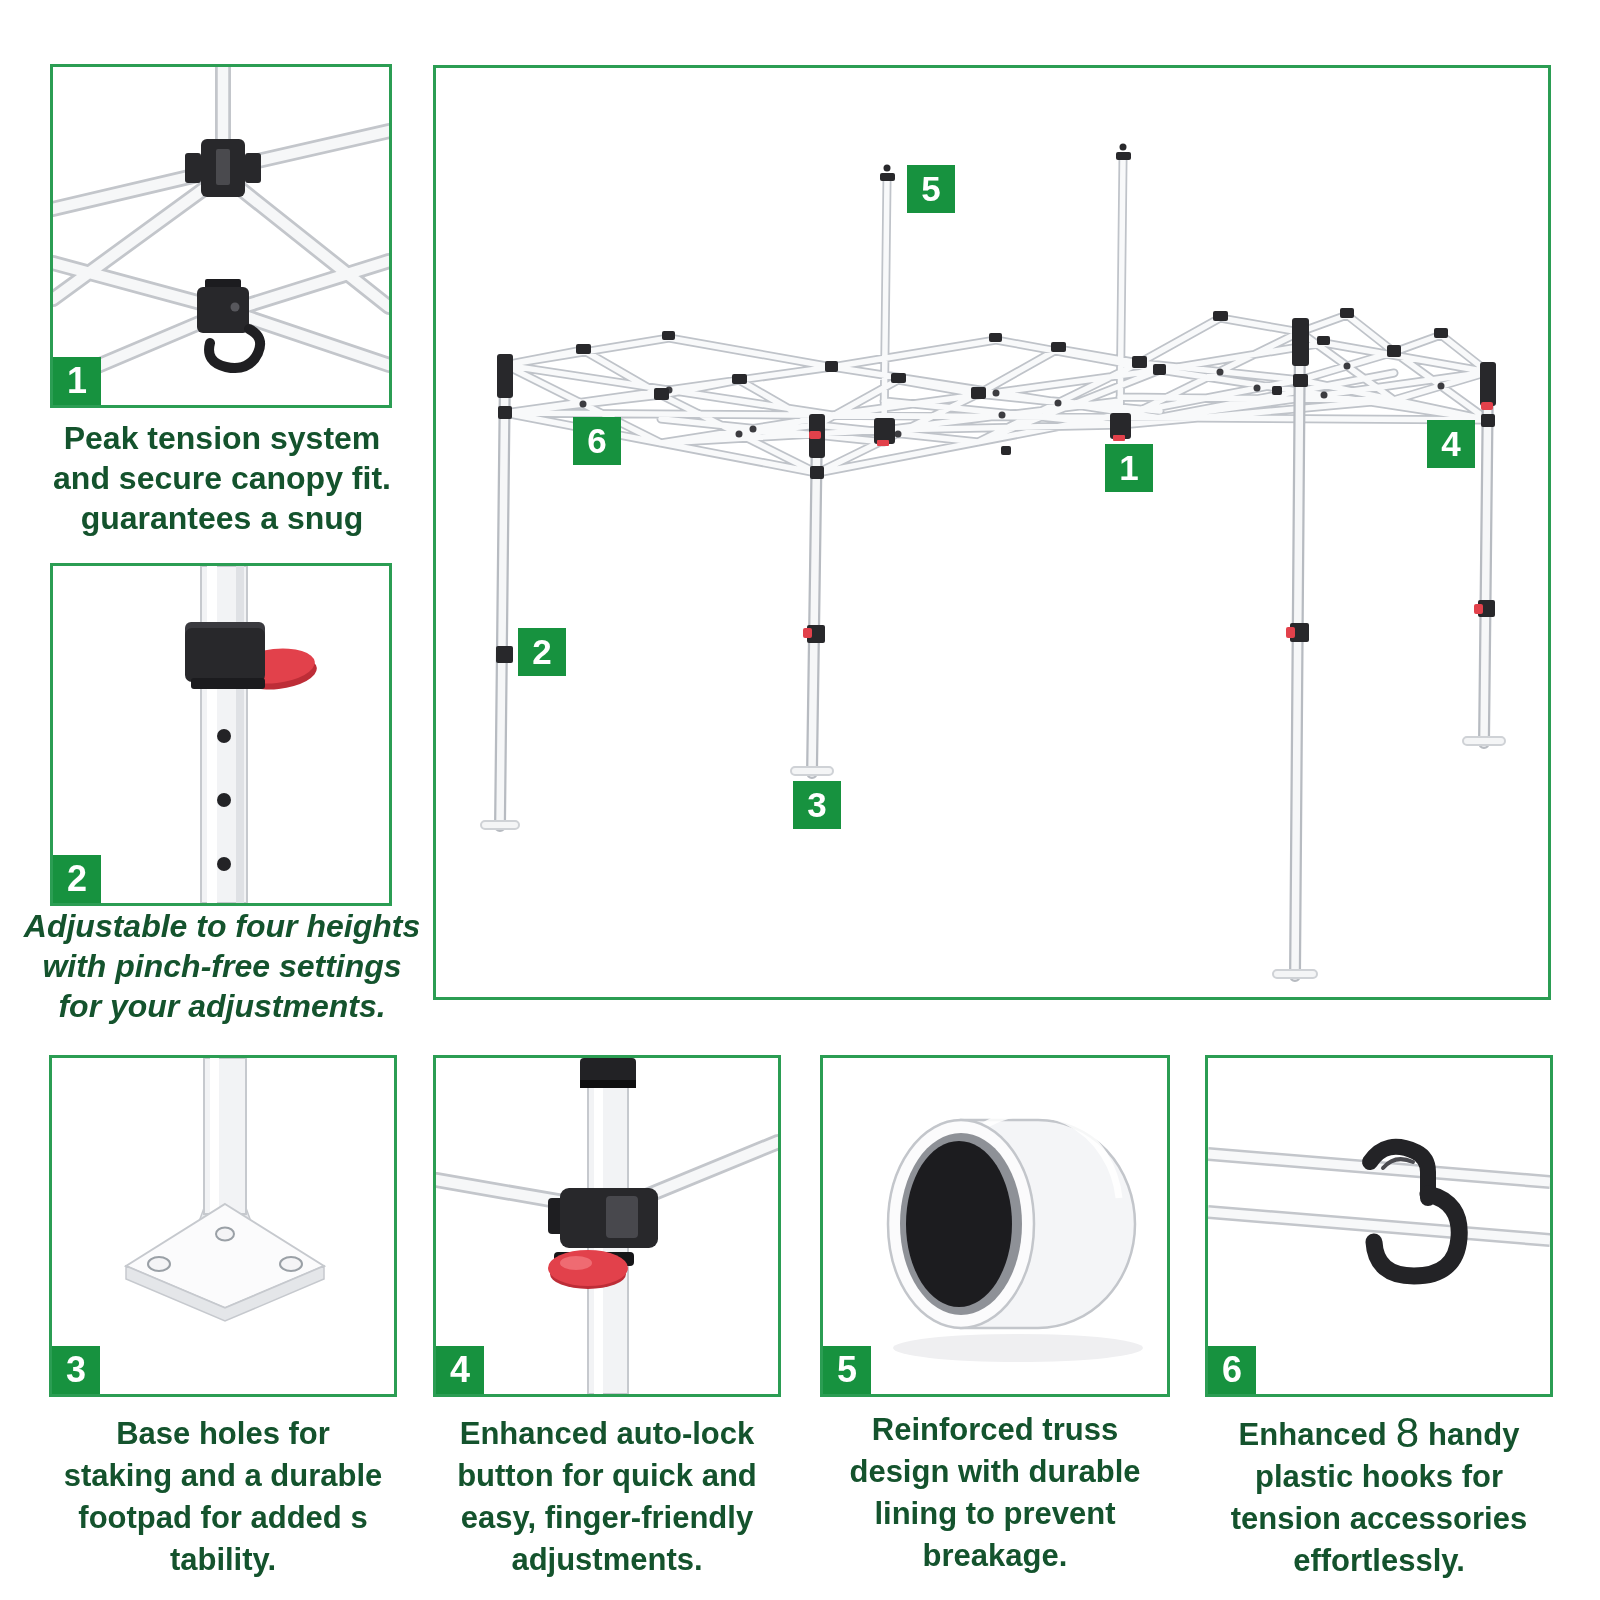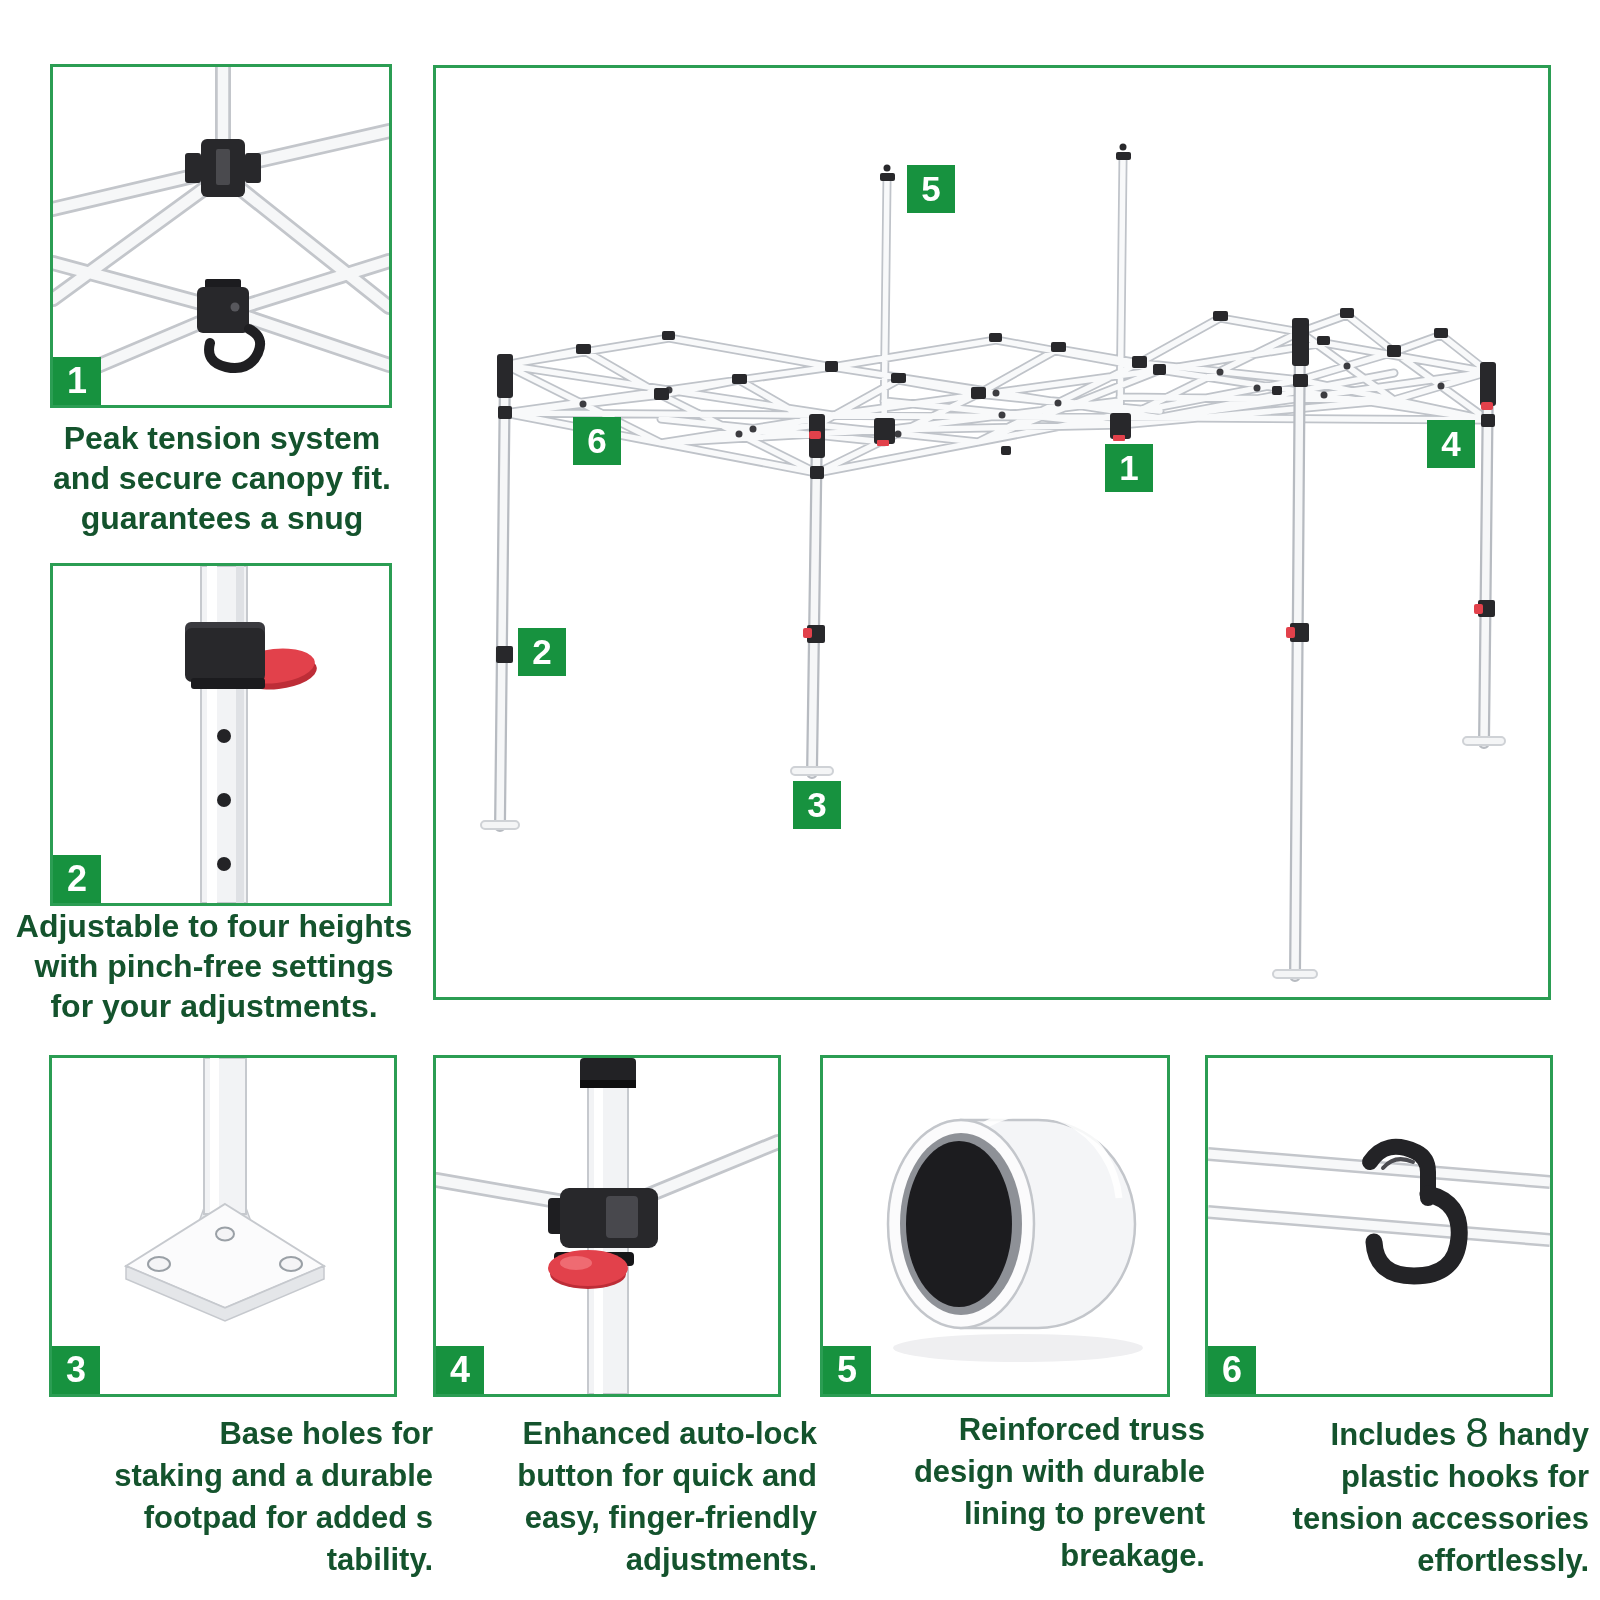--- a/index.html
+++ b/index.html
@@ -6,21 +6,21 @@
   #canvas{position:relative;width:1600px;height:1600px;background:#ffffff;overflow:hidden;
           font-family:"Liberation Sans", sans-serif;}
   .box{position:absolute;border:3px solid #2b9d53;background:#ffffff;box-sizing:border-box;}
   .box svg{position:absolute;left:0;top:0;}
   .corner-badge{position:absolute;left:0;bottom:0;width:48px;height:48px;background:#17923f;
           color:#ffffff;font-weight:700;font-size:36px;line-height:48px;text-align:center;}
   .mk{position:absolute;width:48px;height:48px;background:#17923f;color:#ffffff;
           font-weight:700;font-size:35px;line-height:48px;text-align:center;z-index:5;}
   .caption{position:absolute;text-align:center;color:#14532d;font-weight:700;
           font-size:32px;line-height:40px;letter-spacing:0px;}
-  .caption-sm{font-size:31px;line-height:42px;text-align:right;}
+  .caption-sm{font-size:31px;line-height:42px;}
   .big-num{font-size:42px;font-weight:400;line-height:40px;padding:0 9px;vertical-align:-2px;}
   
   .tube-o{stroke:#bfc3c9;stroke-width:9;fill:none;stroke-linecap:round;stroke-linejoin:round;}
   .tube-i{stroke:#f8f9fa;stroke-width:5.5;fill:none;stroke-linecap:round;stroke-linejoin:round;}
   .leg-o{stroke:#b7bbc1;stroke-width:12;fill:none;stroke-linecap:round;}
   .leg-i{stroke:#f6f7f8;stroke-width:7.5;fill:none;stroke-linecap:round;}
   .foot-o{stroke:#cfd2d6;stroke-width:10;fill:none;stroke-linecap:round;}
   .foot-i{stroke:#f4f5f6;stroke-width:6;fill:none;stroke-linecap:round;}
   .tubeB-o{stroke:#c3c6cb;stroke-width:16;fill:none;stroke-linecap:round;stroke-linejoin:round;}
   .tubeB-i{stroke:#f6f7f8;stroke-width:10.5;fill:none;stroke-linecap:round;stroke-linejoin:round;}
@@ -65,21 +65,21 @@
       <ellipse cx="222" cy="100" rx="40" ry="17" fill="#e2414b" transform="rotate(-6 222 100)"></ellipse>
       <rect x="132" y="56" width="80" height="20" rx="6" fill="#3a3a3f"></rect>
       <rect class="blk" x="132" y="62" width="80" height="54" rx="7"></rect>
       <rect x="138" y="112" width="74" height="11" rx="3" fill="#1b1b1e"></rect>
       <circle cx="171" cy="170" r="7" fill="#232326"></circle>
       <circle cx="171" cy="234" r="7" fill="#232326"></circle>
       <circle cx="171" cy="298" r="7" fill="#232326"></circle>
     </svg>
     <div class="corner-badge">2</div>
   </div>
-  <div class="caption" style="left:0;top:906px;width:428px;">
+  <div class="caption" style="left:8px;top:906px;width:428px;font-style:italic;">
     <div>Adjustable to four heights</div>
     <div>with pinch-free settings</div>
     <div>for your adjustments.</div>
   </div>
 
   <div class="box" style="left:433px;top:65px;width:1118px;height:935px;">
     <svg width="1112" height="929" viewBox="0 0 1112 929">
 
       <path class="tube-o" d="M69,297 L147,282 L225,327 L303,312 L381,357 M69,345 L381,405 M69,297 L225,375 M69,345 L225,327 M225,327 L381,405 M225,375 L381,357
         M381,357 L462,312 L542,326 L622,281 L703,295 L784,250 L864,264 M381,405 L864,312 M381,357 L542,374 M381,405 L542,326 M542,326 L703,343 M542,374 L703,295 M703,295 L864,312 M703,343 L864,264
@@ -244,19 +244,19 @@
       <path d="M0,154 L342,182" fill="none" stroke="#f7f8f9" stroke-width="9"></path>
       <g>
         <path d="M162,104 q16,-24 46,-10 q12,6 12,20 l0,26" fill="none" stroke="#232326" stroke-width="16" stroke-linecap="round"></path>
         <path d="M220,136 q34,8 31,44 q-3,38 -45,38 q-38,0 -40,-34" fill="none" stroke="#232326" stroke-width="17" stroke-linecap="round"></path>
         <path d="M175,110 q12,-14 30,-6" fill="none" stroke="#4b4b50" stroke-width="4" stroke-linecap="round"></path>
       </g>
     </svg>
     <div class="corner-badge">6</div>
   </div>
   <div class="caption caption-sm" style="left:1169px;top:1413px;width:420px;">
-    <div><span>Includes</span><span class="big-num">8</span><span>handy</span></div>
+    <div><span>Enhanced</span><span class="big-num">8</span><span>handy</span></div>
     <div>plastic hooks for</div>
     <div>tension accessories</div>
     <div>effortlessly.</div>
   </div>
 
 </div>
 
 </body></html>

